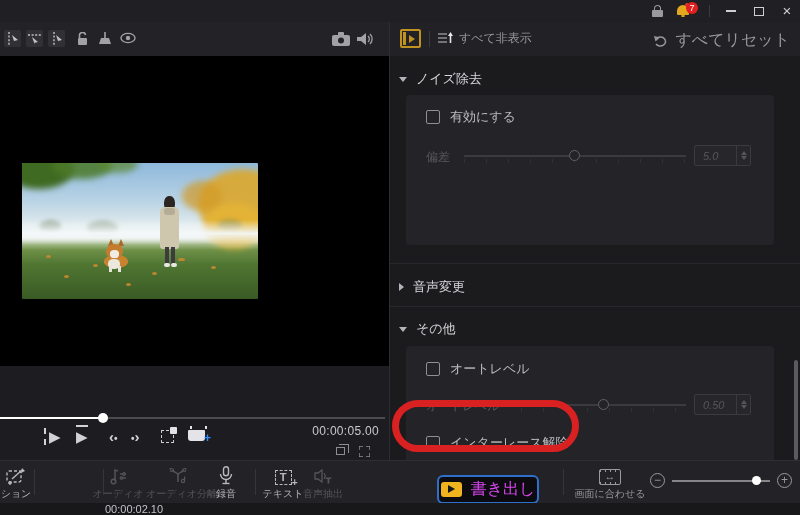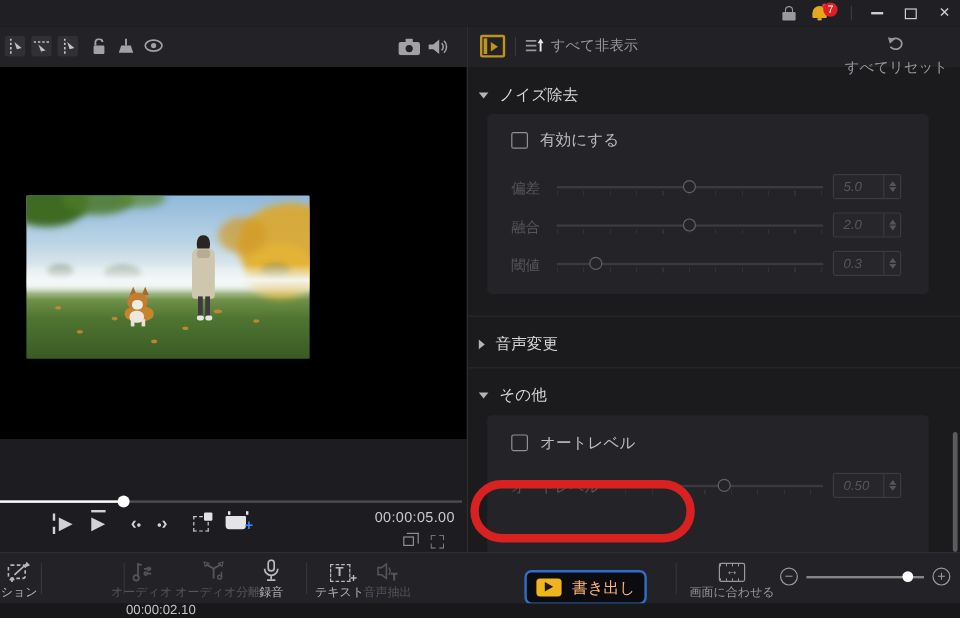--- a/index.html
+++ b/index.html
@@ -82,21 +82,21 @@
   .copy-sq:before { content:""; position:absolute; left:2px; top:-4px; width:9px; height:8px; border:1.3px solid #8e8e92; border-left:none; border-bottom:none; }
 
   
   .panel { position:absolute; left:389px; top:22px; width:411px; height:438px; background:#1b1b1e; border-left:1px solid #2e2e32; }
   .panel-head { position:absolute; left:0; top:0; width:100%; height:34px; background:#222226; }
   .gold-ic { position:absolute; left:10px; top:7px; width:21px; height:19px; border:2px solid #c09220; border-radius:2px; }
   .gold-ic .bar { position:absolute; left:1px; top:1px; width:3px; height:13px; background:#c09220; }
   .gold-ic .tri { position:absolute; left:7px; top:4px; width:0; height:0; border-top:4px solid transparent; border-bottom:4px solid transparent; border-left:6px solid #c09220; }
   .ph-sep { position:absolute; left:39px; top:9px; width:1px; height:16px; background:#3a3a3e; }
   .hideall { position:absolute; left:48px; top:8px; display:flex; align-items:center; gap:6px; color:#97979b; font-size:12px; }
-  .resetall { position:absolute; right:10px; top:8px; display:flex; align-items:center; gap:6px; color:#97979b; font-size:12px;flex-direction:column; }
+  .resetall { position:absolute; right:10px; top:8px; display:flex; align-items:center; gap:6px; color:#97979b; font-size:16px; }
   .panel-body { position:absolute; left:0; top:34px; width:100%; height:404px; }
   .sec-head { position:absolute; left:9px; display:flex; align-items:center; gap:9px; color:#d6d6da; font-size:13px; }
   .tri-down { width:0; height:0; border-left:4px solid transparent; border-right:4px solid transparent; border-top:5px solid #b4b4b8; }
   .tri-right { width:0; height:0; border-top:4px solid transparent; border-bottom:4px solid transparent; border-left:5px solid #b4b4b8; }
   .group-box { position:absolute; left:16px; width:368px; background:#242428; border-radius:4px; }
   .divider { position:absolute; left:0; width:100%; height:1px; background:#28282c; }
   .cb-row { position:absolute; left:20px; display:flex; align-items:center; gap:10px; }
   .cbox { width:14px; height:14px; border:1.5px solid #8f8f94; border-radius:2px; background:transparent; }
   .cb-label { font-size:13px; color:#bcbcc0; }
   .sl-row { position:absolute; left:0; width:100%; height:22px; }
@@ -127,21 +127,21 @@
   .tbi .lbl { margin-top:2px; font-size:10px; color:#b2b2b6; white-space:nowrap; }
   .tbi.dis .lbl { color:#54545a; }
   .tbi.dis svg * { stroke:#54545a !important; fill-opacity:0; }
   .tb-sep { position:absolute; top:8px; width:1px; height:26px; background:#35353a; }
   .textT { width:17px; height:15px; border:1.3px dashed #b9b9bd; color:#b9b9bd; font-size:11px; line-height:13px; font-weight:bold; position:relative; }
   .export-btn { position:absolute; left:437px; top:14px; width:102px; height:29px; background:#0c0c10; border:2px solid #2e6fc9;
       border-radius:6px; display:flex; align-items:center; justify-content:center; gap:9px; }
   .exp-ic { width:21px; height:15px; background:#f0b41e; border-radius:3px; position:relative; }
   .exp-ic:before { content:""; position:absolute; left:7px; top:3px; width:0; height:0;
       border-top:4.5px solid transparent; border-bottom:4.5px solid transparent; border-left:7px solid #17171a; }
-  .exp-label { font-size:13px; color:#fdba74; }
+  .exp-label { font-size:16px; color:#d946ef; }
   .fit-ic { width:22px; height:16px; border:1.3px solid #9a9a9e; border-radius:2px; color:#9a9a9e; font-size:11px; line-height:13px; text-align:center;
       background:repeating-linear-gradient(90deg,#9a9a9e 0,#9a9a9e 1px,transparent 1px,transparent 5px) top/100% 2px no-repeat,
                  repeating-linear-gradient(90deg,#9a9a9e 0,#9a9a9e 1px,transparent 1px,transparent 5px) bottom/100% 2px no-repeat; }
   .zoom-circ { position:absolute; top:12px; width:15px; height:15px; border:1.5px solid #9a9a9e; border-radius:50%;
       color:#9a9a9e; font-size:12px; line-height:12px; text-align:center; }
   .zoom-track { position:absolute; left:672px; top:19px; width:98px; height:2px; background:#85858a; }
   .zoom-dot { position:absolute; top:15px; width:9px; height:9px; margin-left:-4px; background:#fff; border-radius:50%; }
 
   
   .bstrip { position:absolute; left:0; top:503px; width:800px; height:12px; background:#18181b; }
@@ -348,50 +348,20 @@
             <div class="sl-handle" style="left: 50%;"></div>
           </div>
           <div class="sl-valbox">
             <span class="sl-val">5.0</span>
             <div class="spin">
                 <div class="u"></div>
                 <div class="d"></div>
               </div>
           </div>
         </div>
-        <div class="sl-row" style="top:82px">
-          <span class="sl-label">融合</span>
-          <div class="sl-trackwrap">
-            <div class="sl-track"></div>
-              <div class="sl-ticks"></div>
-            <div class="sl-handle" style="left: 50%;"></div>
-          </div>
-          <div class="sl-valbox">
-            <span class="sl-val">2.0</span>
-            <div class="spin">
-                <div class="u"></div>
-                <div class="d"></div>
-              </div>
-          </div>
-        </div>
-        <div class="sl-row" style="top:114px">
-          <span class="sl-label">閾値</span>
-          <div class="sl-trackwrap">
-            <div class="sl-track"></div>
-              <div class="sl-ticks"></div>
-            <div class="sl-handle" style="left: 15%;"></div>
-          </div>
-          <div class="sl-valbox">
-            <span class="sl-val">0.3</span>
-            <div class="spin">
-                <div class="u"></div>
-                <div class="d"></div>
-              </div>
-          </div>
-        </div>
       </div>
 
       <div class="divider" style="top:207px"></div>
 
       <div class="sec-head" style="top:222px">
         <div class="tri-right"></div>
         <span>音声変更</span>
       </div>
       <div class="divider" style="top:250px"></div>
 
@@ -412,20 +382,24 @@
             <div class="sl-handle" style="left: 50%;"></div>
           </div>
           <div class="sl-valbox">
             <span class="sl-val">0.50</span>
             <div class="spin">
                 <div class="u"></div>
                 <div class="d"></div>
               </div>
           </div>
         </div>
+        <div class="cb-row" style="top:88px">
+          <div class="cbox"></div>
+          <span class="cb-label">インターレース解除</span>
+        </div>
       </div>
 
       <div class="scroll-thumb"></div>
     </div>
   </div>
 
   <div class="red-oval"></div>
 
   <div class="btoolbar">
     <div class="tbi" style="left:-16px">

